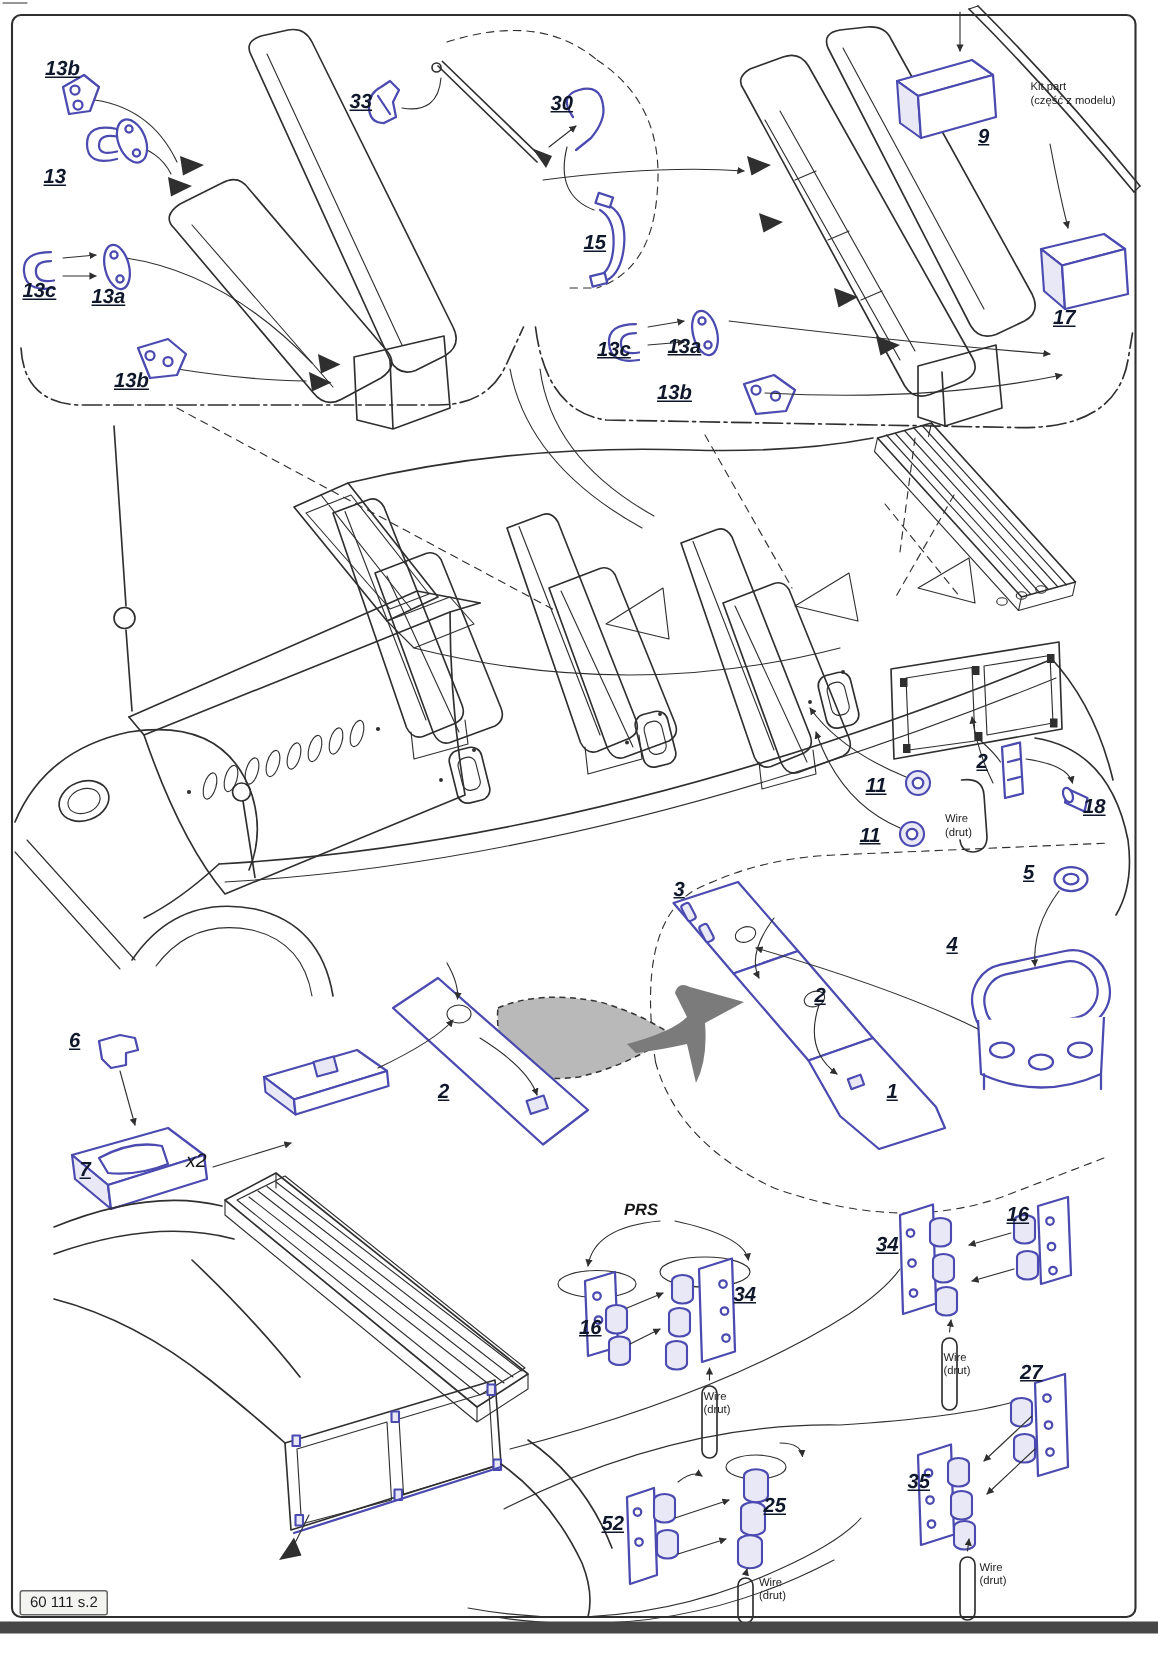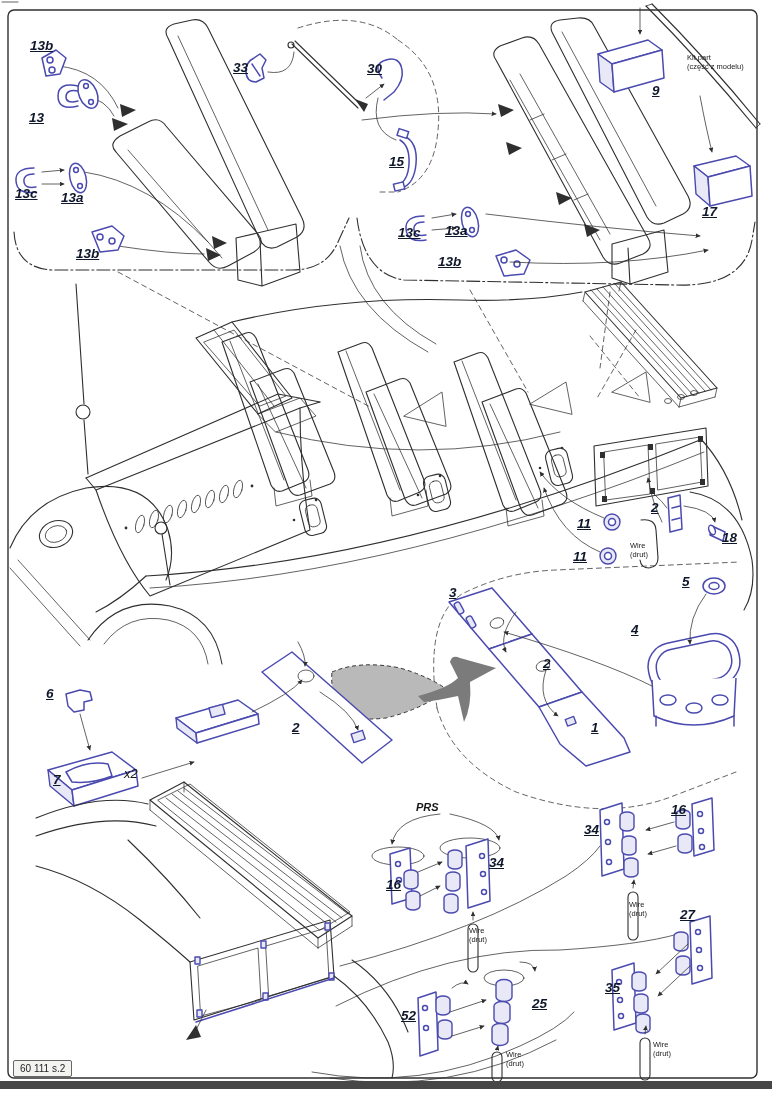--- a/index.html
+++ b/index.html
@@ -532,21 +532,21 @@
 <span class="plabel" style="left:591px;top:720px">1</span>
 <span class="plabel" style="left:46px;top:686px">6</span>
 <span class="plabel" style="left:53px;top:772px">7</span>
 <span class="plabel" style="left:292px;top:720px">2</span>
 <span class="plabel" style="left:386px;top:877px">16</span>
 <span class="plabel" style="left:489px;top:855px">34</span>
 <span class="plabel" style="left:584px;top:822px">34</span>
 <span class="plabel" style="left:671px;top:802px">16</span>
 <span class="plabel" style="left:680px;top:907px">27</span>
 <span class="plabel" style="left:605px;top:980px">35</span>
-<span class="plabel" style="left:532px;top:996px">25</span>
+<span class="plabel" style="left:509px;top:996px">25</span>
 <span class="plabel" style="left:401px;top:1008px">52</span>
 
 <div class="knote" style="left:687px;top:53px">
   <span>Kit part</span>
       <span>(część z modelu)</span>
 </div>
 <div class="wnote" style="left:630px;top:541px">
   <span>Wire</span>
       <span>(drut)</span>
 </div>

